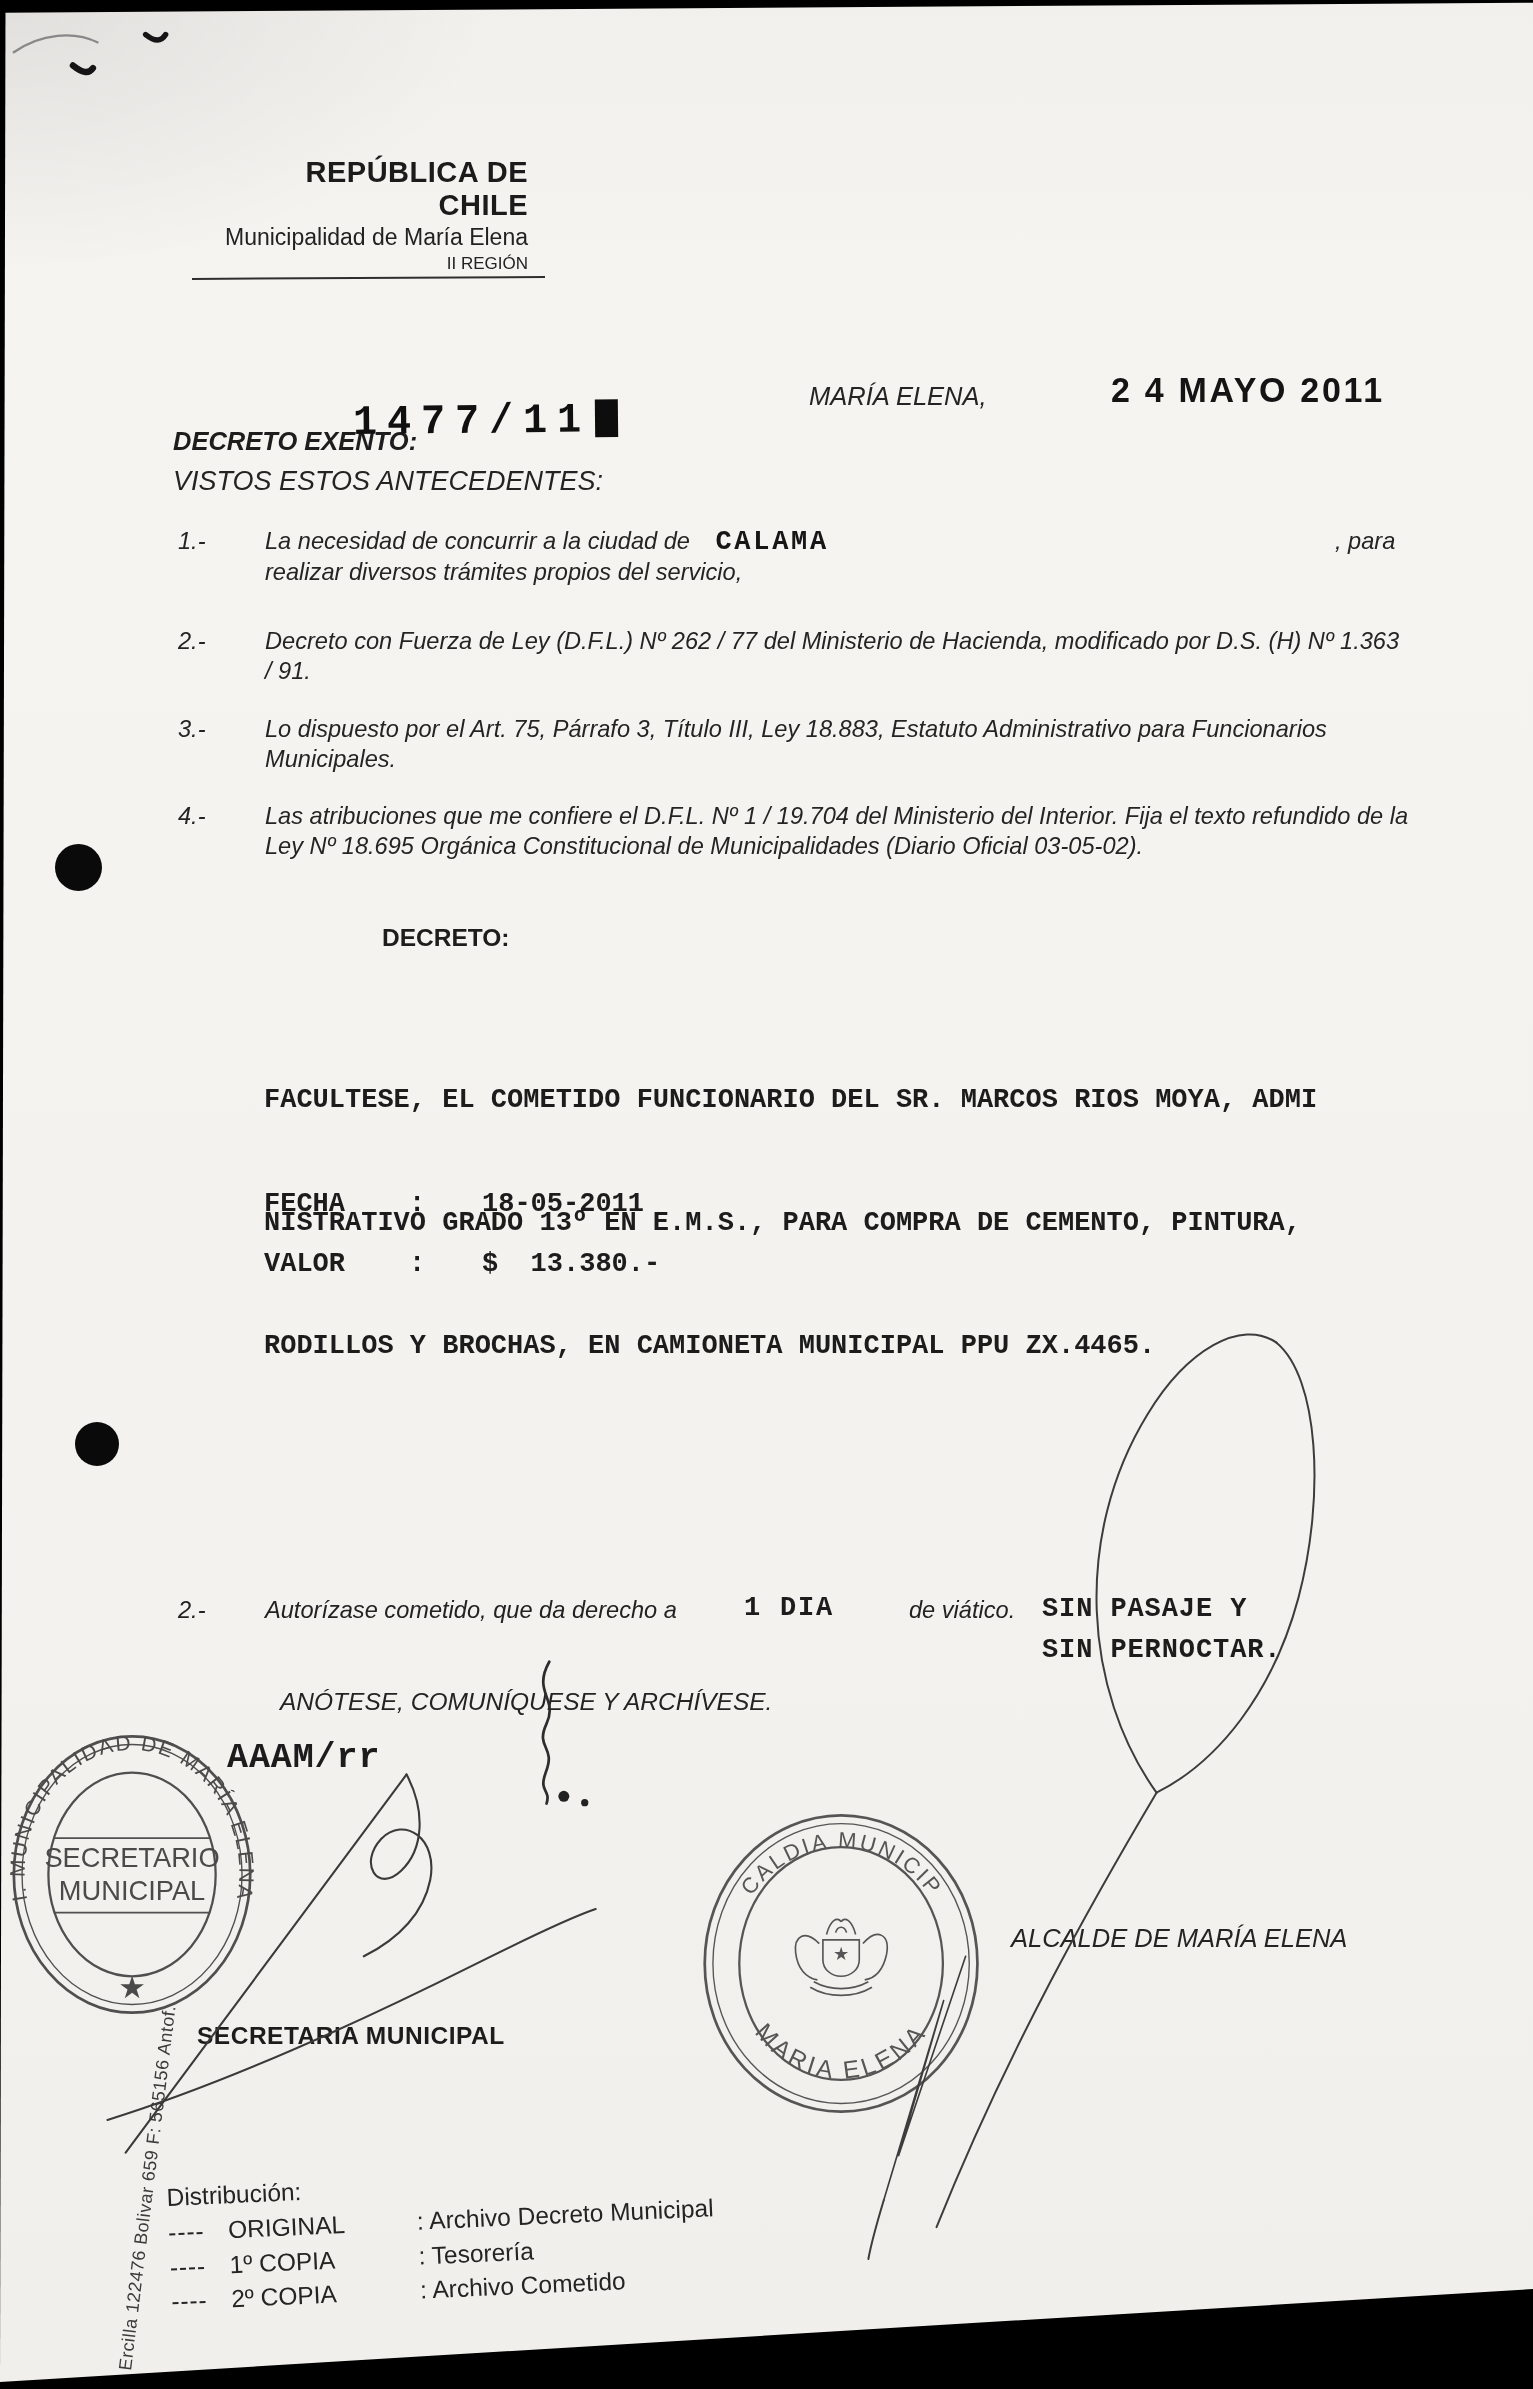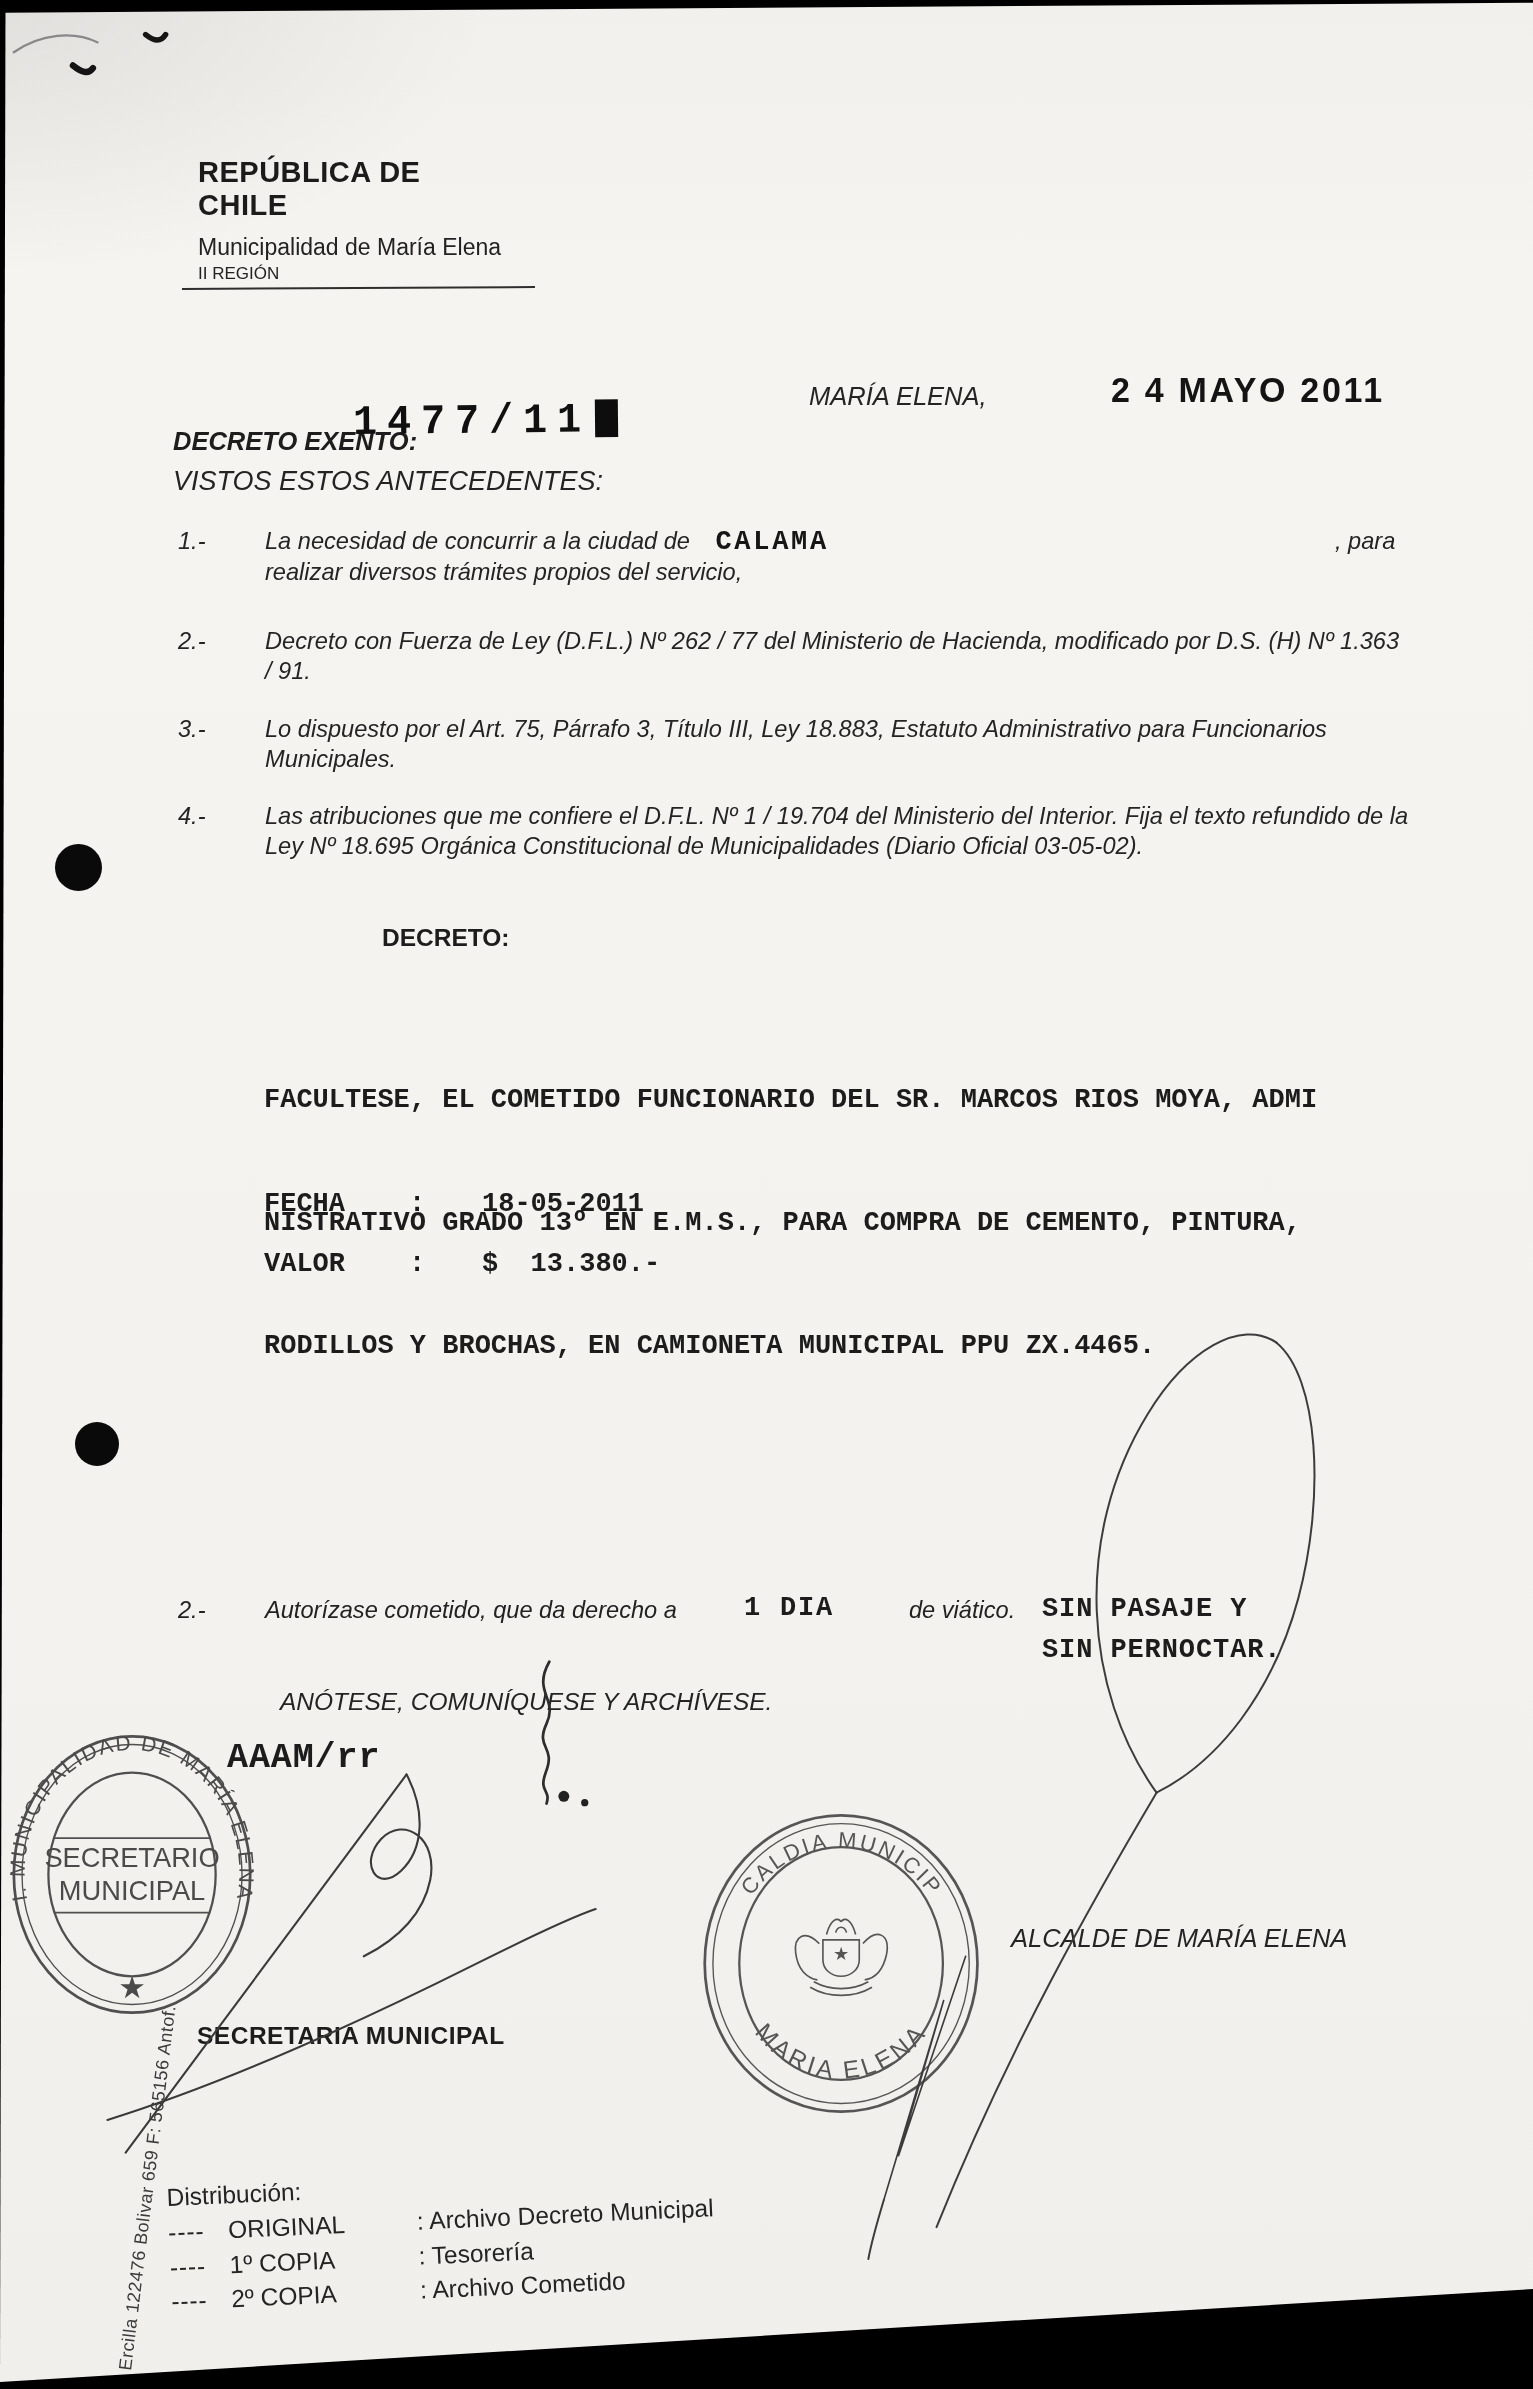--- a/index.html
+++ b/index.html
@@ -6,23 +6,23 @@
   .scan{position:relative;width:1534px;height:2389px;background:#000;overflow:hidden;
         font-family:"Liberation Sans",sans-serif;color:#222;}
   .paper{position:absolute;inset:0;
          background:
            radial-gradient(818px 455px at 0% 0%, rgba(0,0,0,0.07), rgba(0,0,0,0) 60%),
            linear-gradient(180deg,#f1f0ed 0%,#f5f4f1 12%,#f3f2ef 65%,#f0efeb 100%);
          clip-path:polygon(5.5px 12.7px,1534px 2.7px,1534px 2289px,0px 2382px);}
   .abs{position:absolute;}
   .mono{font-family:"Liberation Mono","DejaVu Sans Mono",monospace;font-weight:700;color:#1c1c1c;}
   .hole{position:absolute;background:#0a0a0a;border-radius:50%;}
-  .hdr{left:198px;top:156px;width:320px;text-align:left;}
+  .hdr{left:208px;top:156px;width:320px;text-align:right;}
   .hdr .l1{font-weight:bold;font-size:29px;letter-spacing:0.5px;color:#1b1b1b;}
-  .hdr .l2{font-size:23px;margin-top:12px;color:#222;}
+  .hdr .l2{font-size:23px;margin-top:2px;color:#222;}
   .hdr .l3{font-size:17px;margin-top:2.7px;color:#222;}
   .hdr .rule{margin-top:3.6px;margin-left:-16.4px;width:353px;border-bottom:2.7px solid #2e2e2e;transform:rotate(-0.3deg);}
   .decreelbl{left:173px;top:411px;font-size:25.5px;font-weight:bold;font-style:italic;color:#1d1d1d;margin-top:16px;}
   .decnum{left:353px;top:396px;font-size:40px;font-weight:bold;letter-spacing:10px;color:#101010;
           transform:rotate(-0.6deg) scaleY(1.05);}
   .blot{display:inline-block;width:23.6px;height:36px;background:#0d0d0d;transform:translateY(5.5px);margin-left:3.6px;}
   .place{left:809px;top:382px;font-size:25.5px;font-style:italic;color:#242424;}
   .datestamp{left:1111px;top:371px;font-size:34px;font-weight:bold;letter-spacing:2.7px;color:#141414;
              white-space:pre;transform:scaleY(1.03);}
   .vistos{left:173px;top:466px;font-size:27px;font-style:italic;color:#232323;}

